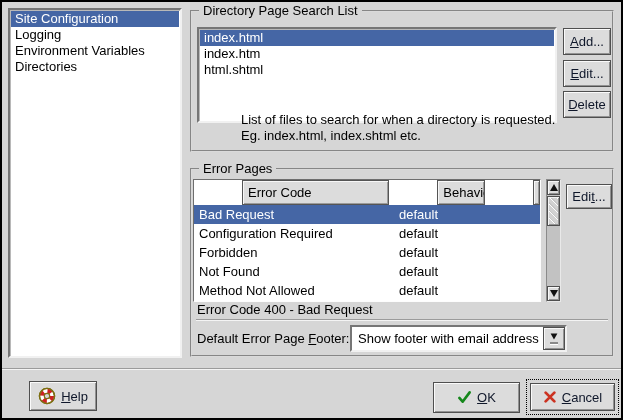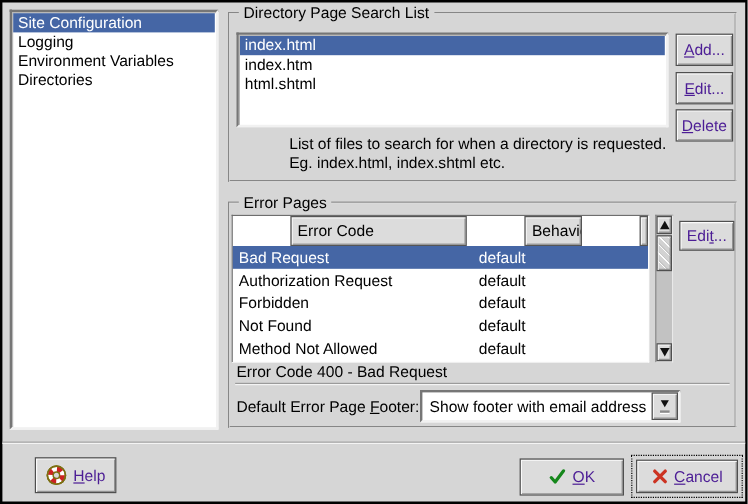--- a/index.html
+++ b/index.html
@@ -22,37 +22,37 @@
     box-shadow: inset 1px 1px 0 rgba(0,0,0,0.28);
   }
   
   .gbtn {
     position: absolute;
     display: flex; align-items: center; justify-content: center; gap: 5px;
     background: #dcdcdc;
     border: 1px solid #4f4f4f;
     box-shadow: inset 1px 1px 0 #fafafa, inset -1px -1px 0 #929292;
     font-family: "Liberation Sans", sans-serif;
-    font-size: 13px; color:#4c1d95;
+    font-size: 13px; color:#0f172a;
     cursor: default;
   }
   .mn { text-decoration: underline; text-underline-offset: 1px; }
   
   .frame { position: absolute; border: 2px groove #dadada; }
   .frame-label {
     position: absolute; top: -9px; left: 7px;
     background: #d6d6d6; padding: 0 4px; line-height: 16px;
     white-space: nowrap;
   }
   
   #sidebar { position:absolute; left:8px; top:8px; width:174px; height:350px; padding:1px; }
   .srow { height:16px; line-height:16px; padding-left:4px; white-space:nowrap; overflow:hidden; }
   .rowsel { background:#4566a5; color:#fff; }
   
-  #filelist { position:absolute; left:197px; top:27px; width:360px; height:79px; padding:1px; }
+  #filelist { position:absolute; left:197px; top:27px; width:360px; height:96px; padding:1px; }
   .frow { height:16px; line-height:16px; padding-left:4px; white-space:nowrap; overflow:hidden; }
   #btn-add   { left:563px; top:28px;  width:48px; height:27px; }
   #btn-edit  { left:563px; top:60px;  width:48px; height:27px; }
   #btn-del   { left:563px; top:91px;  width:48px; height:27px; }
   .desc { position:absolute; left:197px; white-space:nowrap;margin-left:44px; }
   #desc1 { top:112px; }
   #desc2 { top:128px; }
   
   #errtable {
     position:absolute; left:193px; top:179px; width:348px; height:123px;
@@ -163,21 +163,21 @@
       <div class="th c1">Error Code</div>
       <div class="th c2">Behavior</div>
       <div class="th c3">Location</div>
     </div>
     <div class="trow rowsel">
       <div class="td c1">Bad Request</div>
       <div class="td c2">default</div>
       <div class="td c3"></div>
     </div>
     <div class="trow">
-      <div class="td c1">Authorization Request</div>
+      <div class="td c1">Configuration Required</div>
       <div class="td c2">default</div>
       <div class="td c3"></div>
     </div>
     <div class="trow">
       <div class="td c1">Forbidden</div>
       <div class="td c2">default</div>
       <div class="td c3"></div>
     </div>
     <div class="trow">
       <div class="td c1">Not Found</div>

